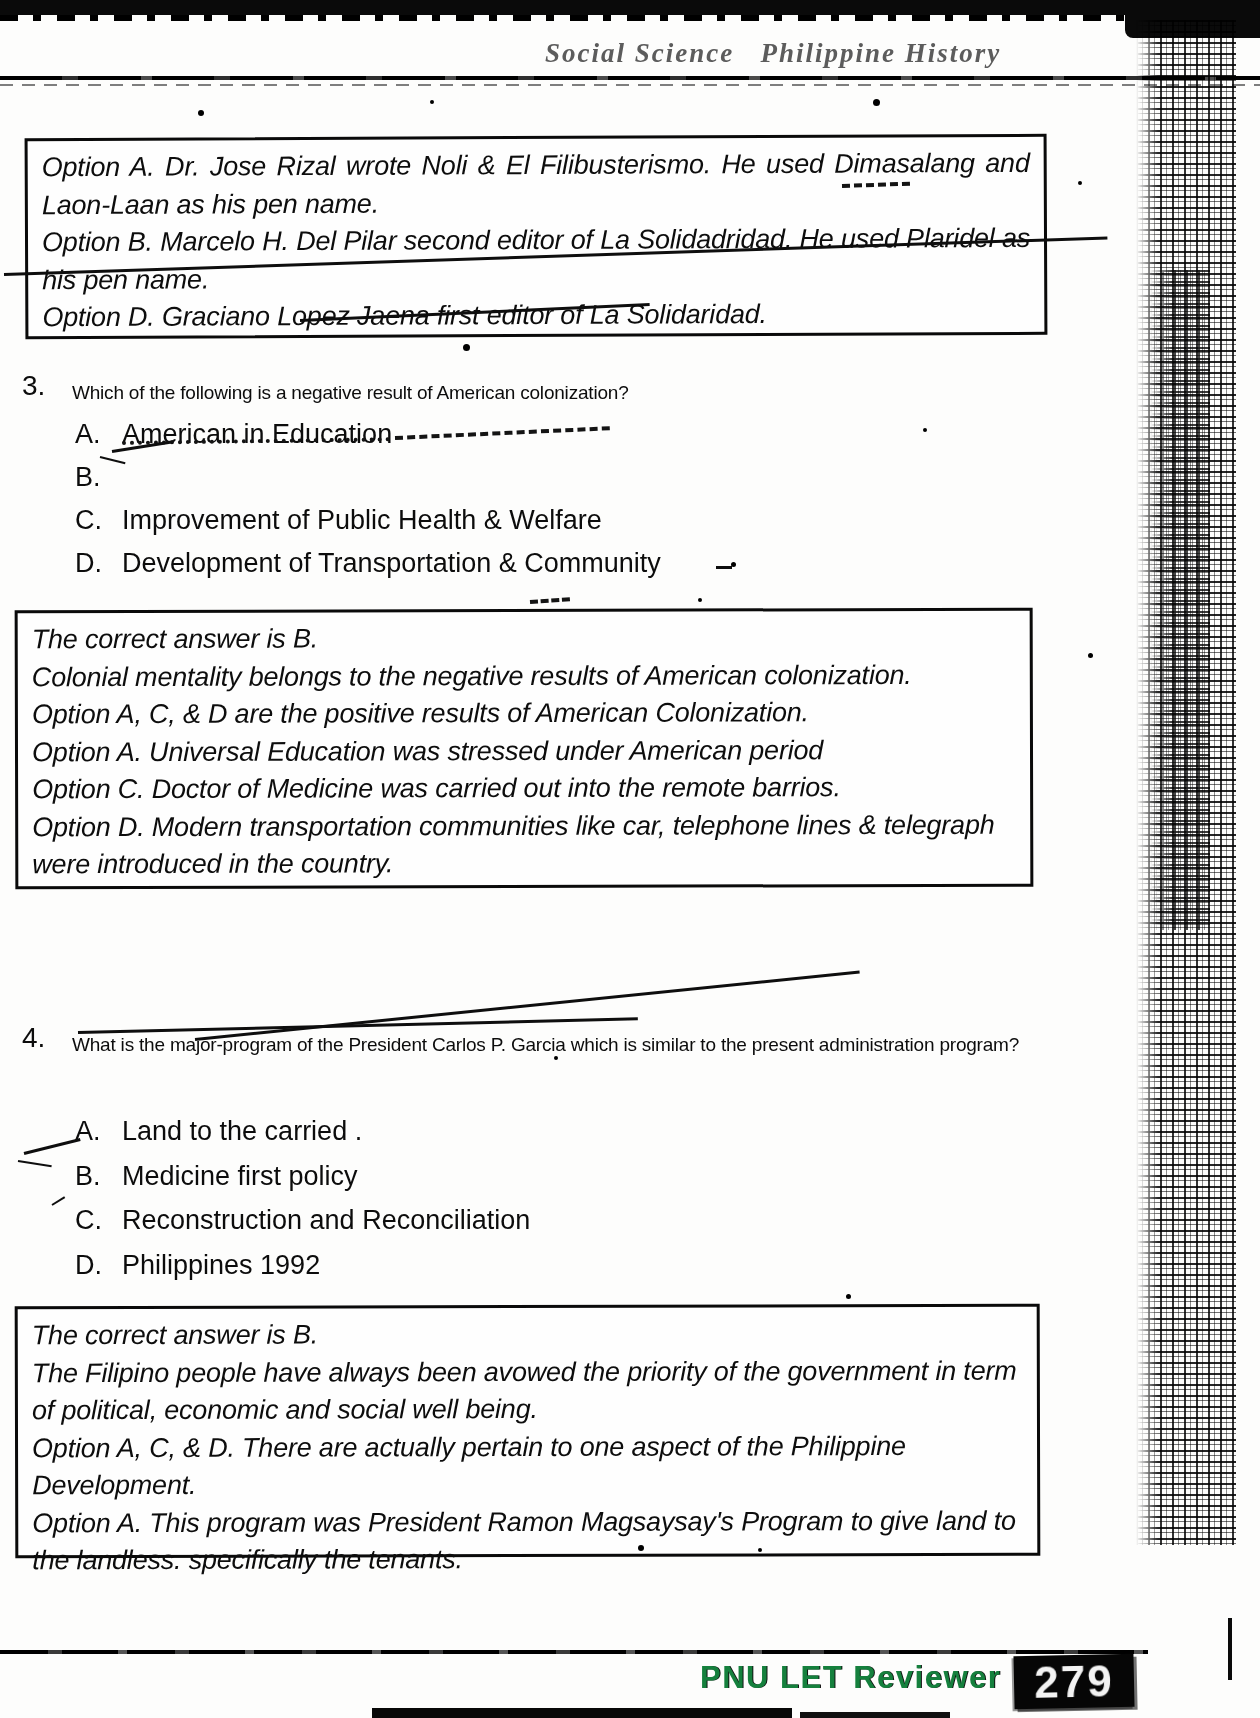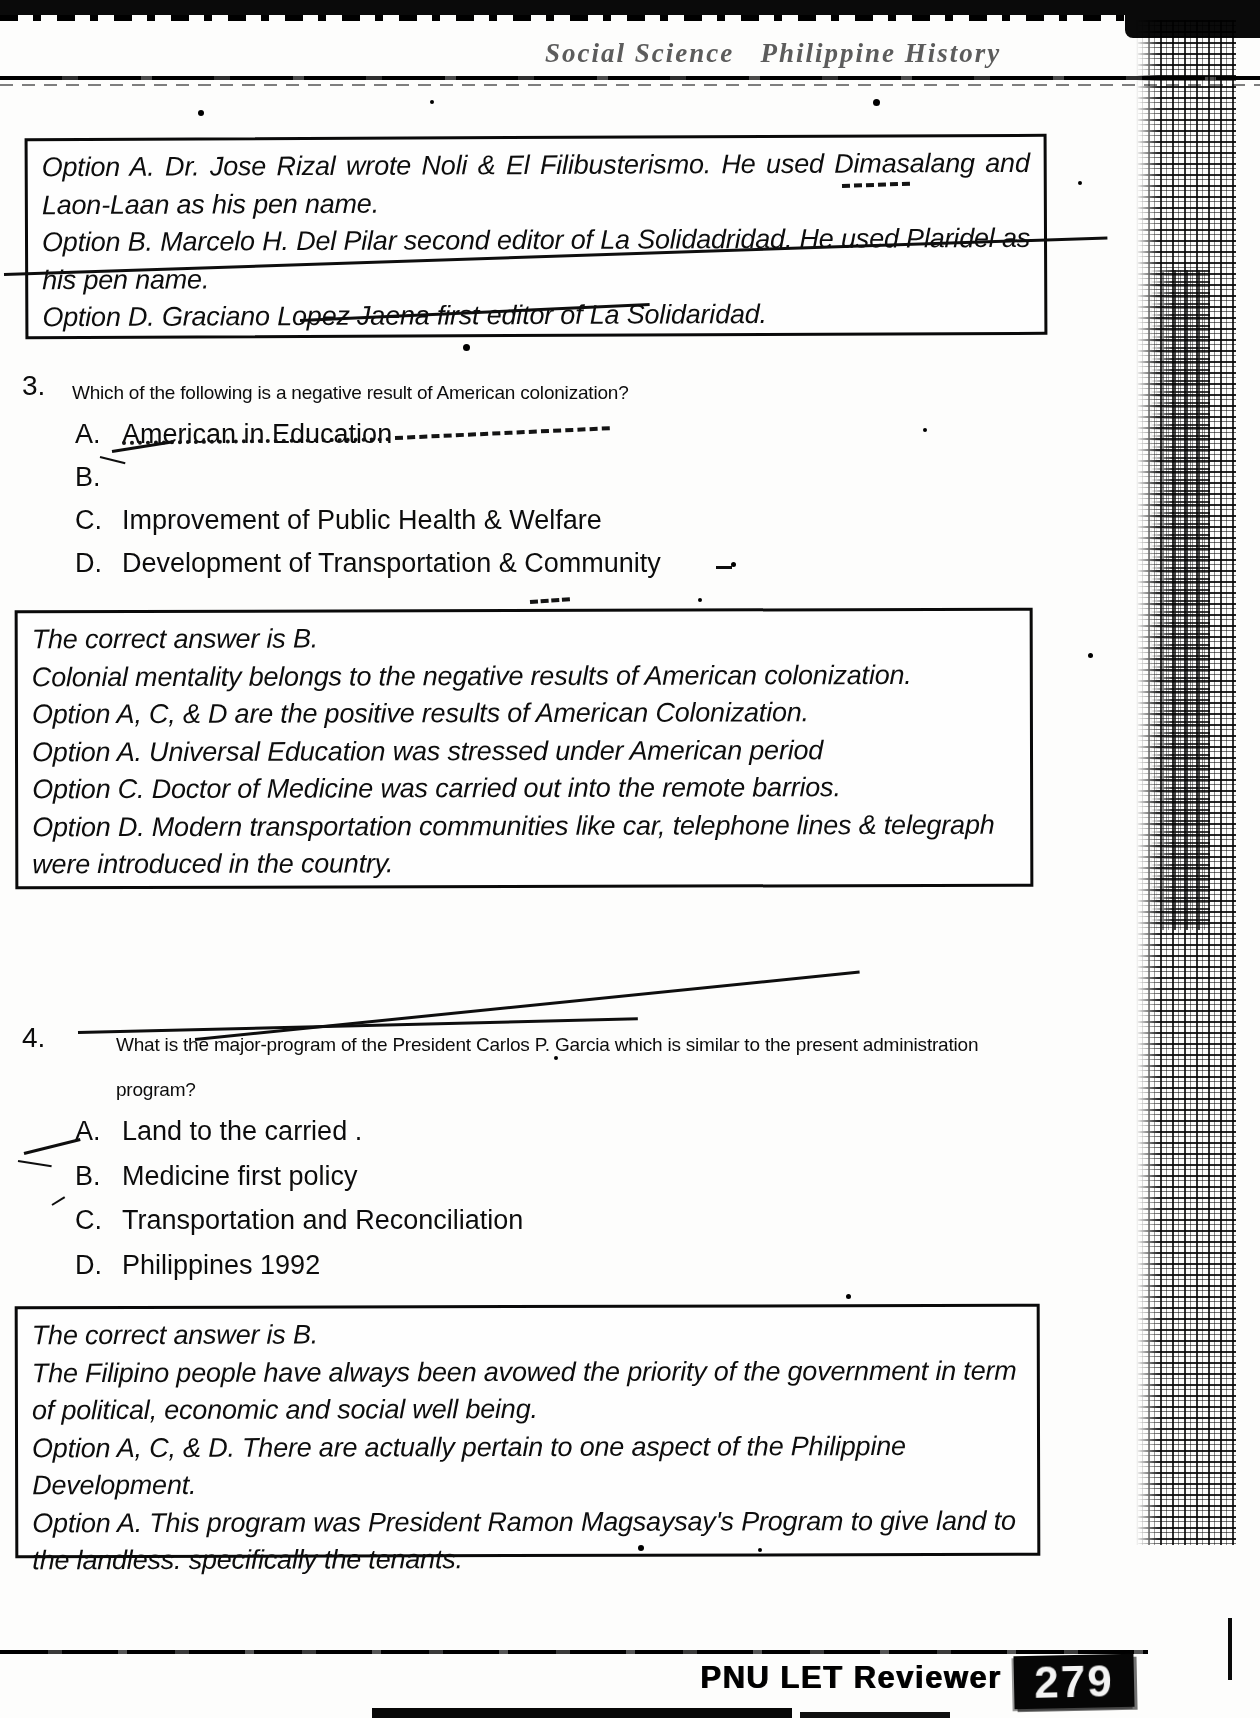--- a/index.html
+++ b/index.html
@@ -35,21 +35,21 @@
     -webkit-mask-image:linear-gradient(90deg, transparent 0, #000 22px);
     mask-image:linear-gradient(90deg, transparent 0, #000 22px);
   }
   .header-title{
     position:absolute;font-family:"Liberation Serif",serif;font-weight:700;
     color:#5c5c5c;font-size:27px;letter-spacing:2px;white-space:pre;
     filter:blur(.7px);font-style:italic;
   }
   .footer-label{
     position:absolute;font-weight:700;font-size:31px;letter-spacing:1.5px;
-    color:#000000;filter:blur(.3px);text-shadow:1px 0 0 #111;
+    color:#15803d;filter:blur(.3px);text-shadow:1px 0 0 #111;
   }
   .page-badge{
     position:absolute;background:#060606;color:#f3f3f3;font-weight:700;
     font-size:44px;display:flex;align-items:center;justify-content:center;
     transform:rotate(-1.2deg);letter-spacing:2px;
     box-shadow:3px 3px 0 rgba(0,0,0,.55), -2px 2px 0 rgba(0,0,0,.4);
     filter:blur(.3px);
   }
 </style>
 </head>
@@ -114,35 +114,35 @@
     <p>Option A. Universal Education was stressed under American period</p>
     <p>Option C. Doctor of Medicine was carried out into the remote barrios.</p>
     <p>Option D. Modern transportation communities like car, telephone lines &amp; telegraph were introduced in the country.</p>
   </div>
   <div class="dstrike" style="left:530px;top:600px;width:40px;transform:rotate(-4deg);"></div>
 
   <div class="strike" style="left:195px;top:1038px;width:668px;transform:rotate(-5.8deg);"></div>
 
   <div class="qrow" style="left:22px;top:1022px;width:1010px;">
     <span class="qnum">4.</span>
-    <span class="qtext" style="width:958px;margin-left:44px;">What is the major-program of the President Carlos P. Garcia which is similar to the present administration program?</span>
+    <span class="qtext" style="width:958px;">What is the major-program of the President Carlos P. Garcia which is similar to the present administration program?</span>
   </div>
   <div class="strike" style="left:78px;top:1031px;width:560px;transform:rotate(-1.4deg);"></div>
 
   <div class="opt" style="left:75px;top:1116px;">
     <span class="letter">A.</span>
     <span>Land to the carried .</span>
   </div>
   <div class="opt" style="left:75px;top:1161px;">
     <span class="letter">B.</span>
     <span>Medicine first policy</span>
   </div>
   <div class="opt" style="left:75px;top:1205px;">
     <span class="letter">C.</span>
-    <span>Transportation and Reconciliation</span>
+    <span>Reconstruction and Reconciliation</span>
   </div>
   <div class="opt" style="left:75px;top:1250px;">
     <span class="letter">D.</span>
     <span>Philippines 1992</span>
   </div>
 
   <div class="strike" style="left:24px;top:1152px;width:58px;transform:rotate(-14deg);"></div>
   <div class="strike" style="left:18px;top:1160px;width:34px;height:2px;transform:rotate(9deg);"></div>
   <div class="strike" style="left:52px;top:1204px;width:15px;height:2px;transform:rotate(-32deg);"></div>
 

